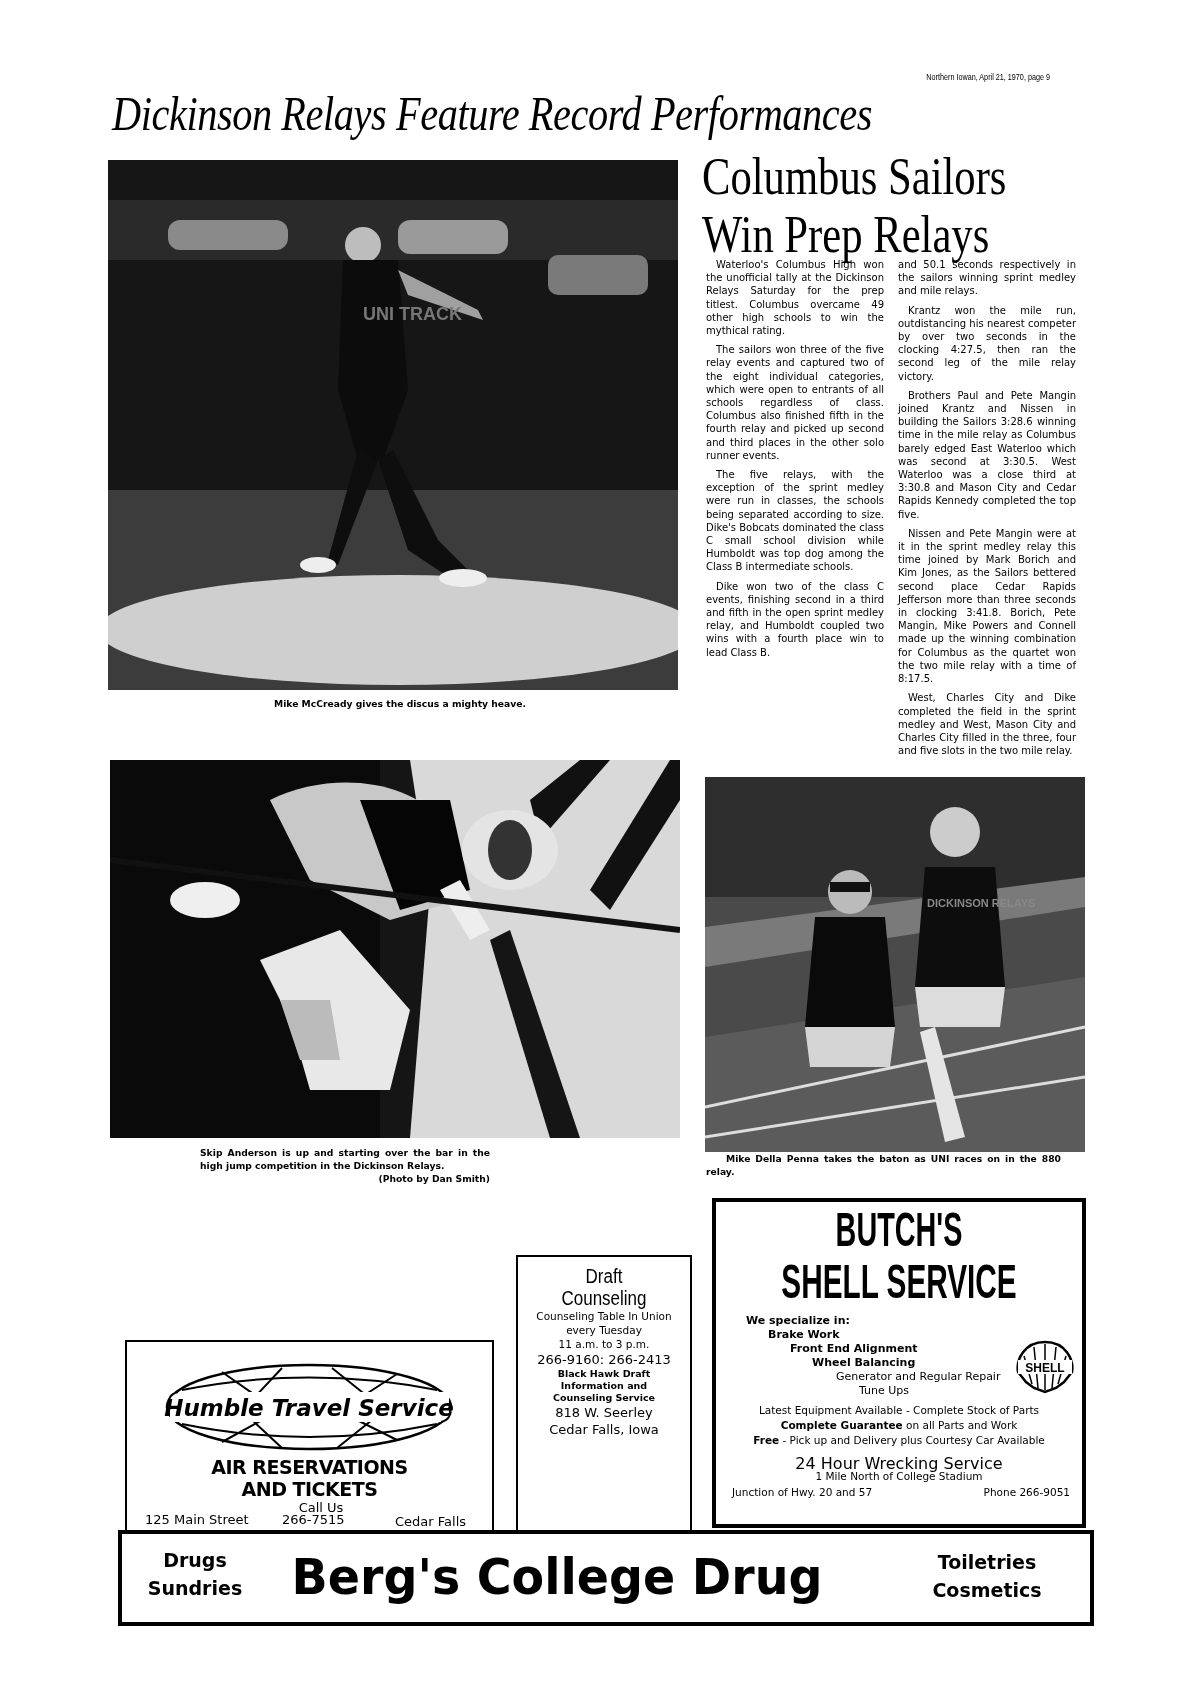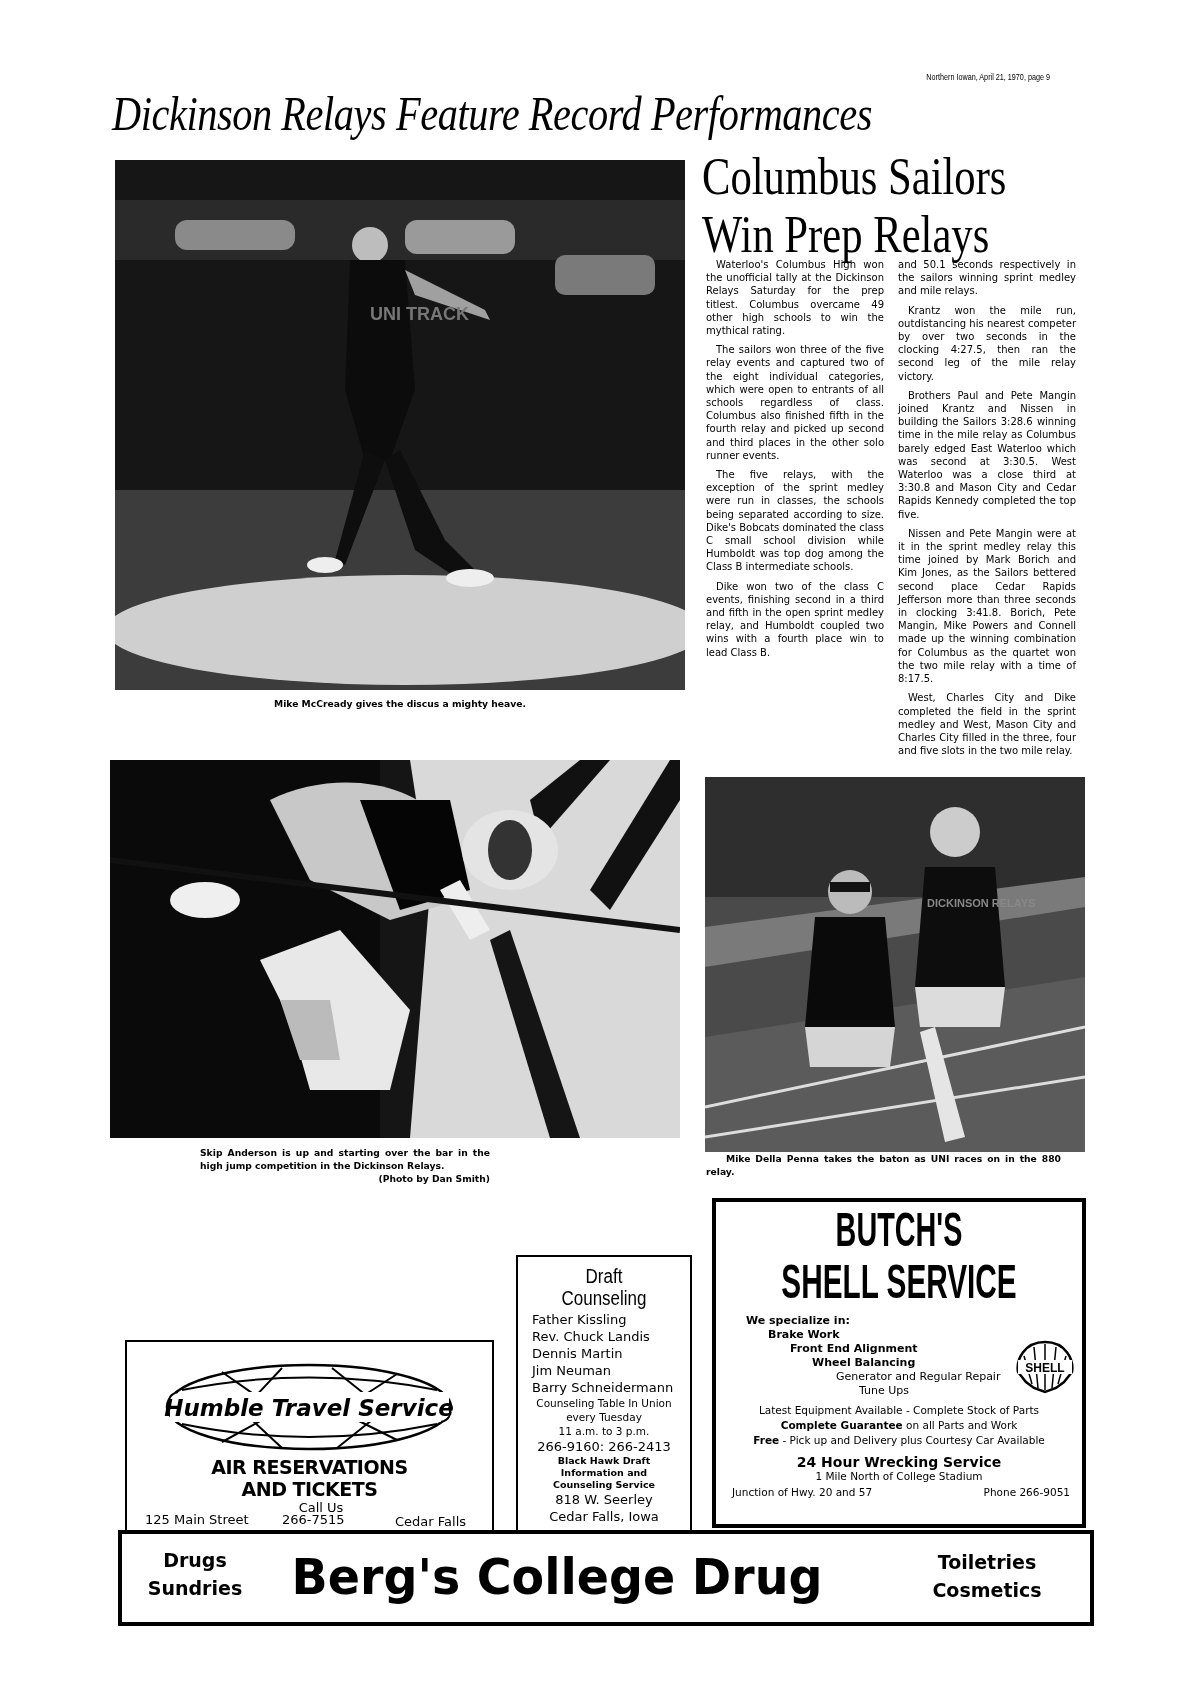--- a/index.html
+++ b/index.html
@@ -25,21 +25,21 @@
   .condensed { font-family:"Liberation Sans", sans-serif; font-weight:bold; transform-origin:center; }
   .center { text-align:center; }
 </style>
 </head>
 <body>
 
 <div class="abs masthead">Northern Iowan, April 21, 1970, page 9</div>
 
 <div class="abs headline">Dickinson Relays Feature Record Performances</div>
 
-<div class="abs photo" style="left:115px; top:160px; width:570px; height:530px;">
+<div class="abs photo" style="left:108px; top:160px; width:570px; height:530px;">
   <svg viewBox="0 0 570 530" preserveAspectRatio="none">
     <rect width="570" height="530" fill="#161616"></rect>
     <rect x="0" y="40" width="570" height="60" fill="#2a2a2a"></rect>
     <rect x="60" y="60" width="120" height="30" rx="12" fill="#8a8a8a"></rect>
     <rect x="290" y="60" width="110" height="34" rx="12" fill="#9a9a9a"></rect>
     <rect x="440" y="95" width="100" height="40" rx="10" fill="#7a7a7a"></rect>
     <rect x="0" y="330" width="570" height="200" fill="#3c3c3c"></rect>
     <ellipse cx="290" cy="470" rx="300" ry="55" fill="#cfcfcf"></ellipse>
     <circle cx="255" cy="85" r="18" fill="#bdbdbd"></circle>
     <path d="M235 100 L290 100 L300 230 L275 300 L250 300 L230 230 Z" fill="#0c0c0c"></path>
@@ -134,27 +134,20 @@
   <div class="abs center" style="left:0; top:136px; width:365px; font-family:'DejaVu Sans',sans-serif; font-weight:bold; font-size:19px; letter-spacing:-0.5px;">AND TICKETS</div>
   <div class="abs center" style="left:0; top:158px; width:388px; font-size:13px;">Call Us</div>
   <div class="abs" style="left:18px; top:170px; font-size:13px;">125 Main Street</div>
   <div class="abs" style="left:155px; top:170px; font-size:13px;">266-7515</div>
   <div class="abs" style="left:268px; top:172px; font-size:13px;">Cedar Falls</div>
 </div>
 
 <div class="abs box" style="left:516px; top:1255px; width:172px; height:275px; font-size:13px; line-height:17px;">
   <div class="center condensed" style="font-size:20px; line-height:22px; margin-top:8px; font-weight:normal; transform:scaleX(0.85);">Draft</div>
   <div class="center condensed" style="font-size:20px; line-height:22px; font-weight:normal; transform:scaleX(0.85);">Counseling</div>
-  <div style="padding-left:14px; margin-top:2px;">
-    <div>Father Kissling</div>
-    <div>Rev. Chuck Landis</div>
-    <div>Dennis Martin</div>
-    <div>Jim Neuman</div>
-    <div>Barry Schneidermann</div>
-  </div>
   <div class="center" style="font-size:10.5px; line-height:14px;">Counseling Table In Union</div>
   <div class="center" style="font-size:10.5px; line-height:14px;">every Tuesday</div>
   <div class="center" style="font-size:10.5px; line-height:14px;">11 a.m. to 3 p.m.</div>
   <div class="center" style="font-size:13px;">266-9160: 266-2413</div>
   <div class="center" style="font-size:9.5px; line-height:12px; font-weight:bold;">Black Hawk Draft</div>
   <div class="center" style="font-size:9.5px; line-height:12px; font-weight:bold;">Information and</div>
   <div class="center" style="font-size:9.5px; line-height:12px; font-weight:bold;">Counseling Service</div>
   <div class="center">818 W. Seerley</div>
   <div class="center">Cedar Falls, Iowa</div>
 </div>
@@ -174,21 +167,21 @@
     <rect x="4" y="22" width="54" height="14" fill="#fff"></rect>
     <text x="31" y="34" text-anchor="middle" font-family="Liberation Sans, sans-serif" font-weight="bold" font-size="12">SHELL</text>
   </svg>
   <div class="abs center" style="left:0; top:202px; width:366px; font-size:10.5px;">Latest Equipment Available - Complete Stock of Parts</div>
   <div class="abs center" style="left:0; top:217px; width:366px; font-size:10.5px;">
     <b>Complete Guarantee</b><span> on all Parts and Work</span>
   </div>
   <div class="abs center" style="left:0; top:232px; width:366px; font-size:10.5px;">
     <b>Free</b><span> - Pick up and Delivery plus Courtesy Car Available</span>
   </div>
-  <div class="abs center" style="left:0; top:252px; width:366px; font-size:14px;font-weight:bold;">24 Hour Wrecking Service</div>
+  <div class="abs center" style="left:0; top:252px; width:366px; font-size:16px;">24 Hour Wrecking Service</div>
   <div class="abs center" style="left:0; top:268px; width:366px; font-size:10.5px;">1 Mile North of College Stadium</div>
   <div class="abs" style="left:16px; top:284px; font-size:10.5px;">Junction of Hwy. 20 and 57</div>
   <div class="abs" style="right:12px; top:284px; font-size:10.5px;padding-left:41px;">Phone 266-9051</div>
 </div>
 
 <div class="abs thick" style="left:118px; top:1530px; width:968px; height:88px;">
   <div class="abs center" style="left:18px; top:12px; width:110px; font-family:'DejaVu Sans',sans-serif; font-weight:bold; font-size:19px; line-height:28px;">
     <div>Drugs</div>
     <div>Sundries</div>
   </div>

